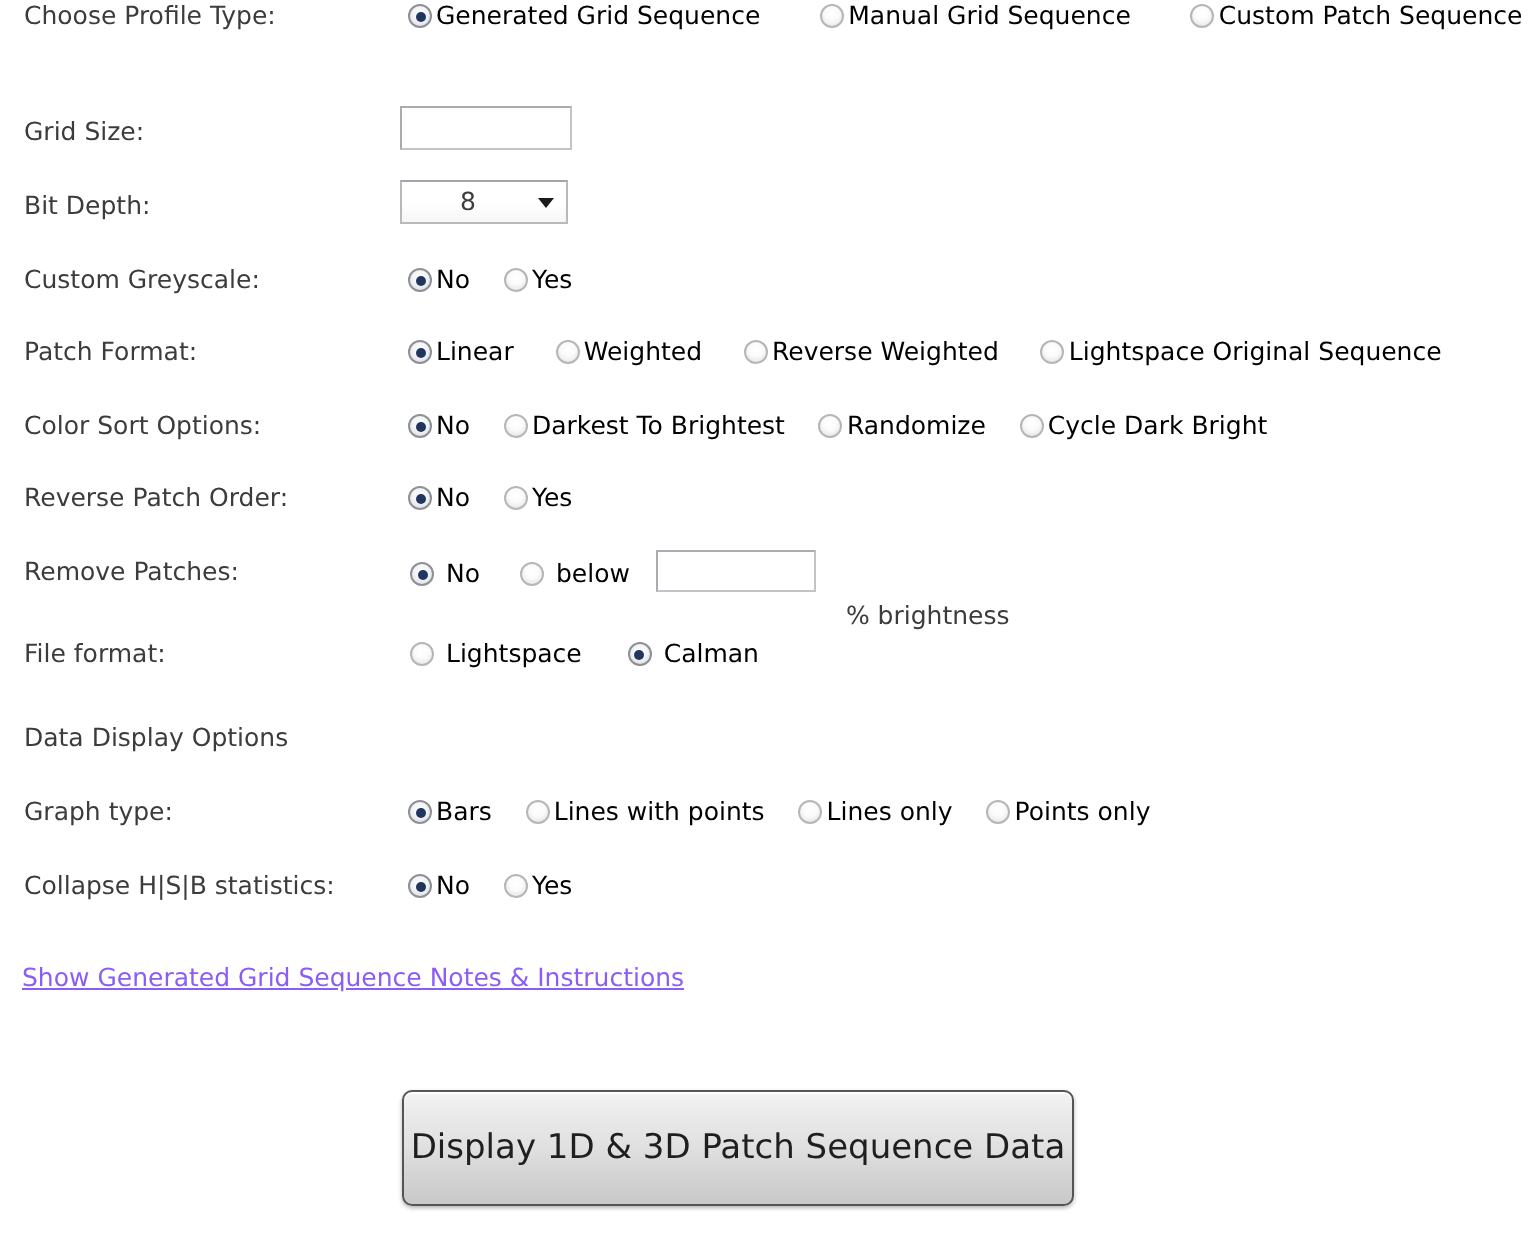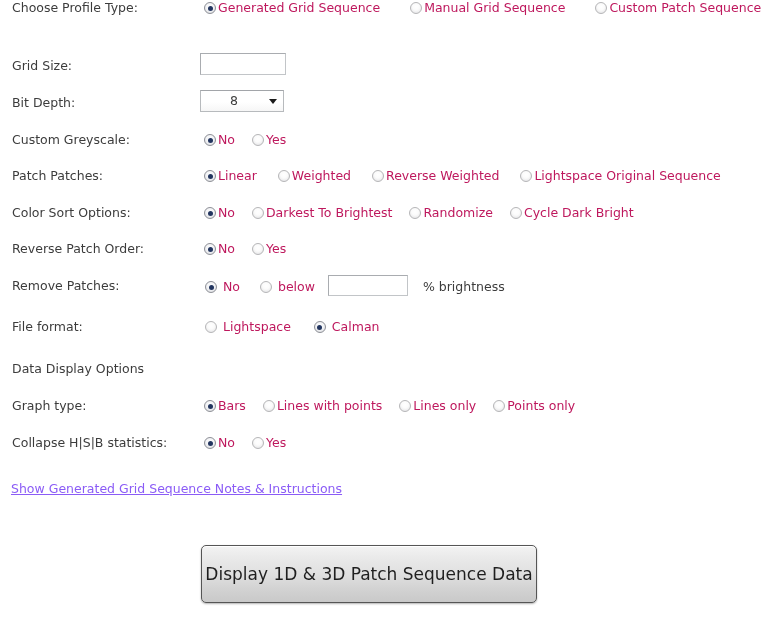--- a/index.html
+++ b/index.html
@@ -75,21 +75,21 @@
     border-radius: 50%;
     background: #22355f;
   }
   .radio-opt .rdo.on {
     border-color: #8e9097;
     background: radial-gradient(circle at 50% 38%, #fdfdfe 0%, #f3f4f6 45%, #e3e4e7 75%, #d4d5d9 100%);
   }
   .radio-opt .rlab {
     display: inline-block;
     vertical-align: top;
-    color: #be185d;
+    color: #000000;
   }
 
   
   .gap-sm { margin-right: 13px; }
   .gap-md { margin-right: 17px; }
   .lab-gap .rlab { margin-left: 4px; }
 
   
   .txt {
     box-sizing: border-box;
@@ -220,21 +220,21 @@
 
   <div class="row" style="top:132px; position:absolute; left:0; width:767px;">
     <span class="row-label">Custom Greyscale:</span>
     <span class="row-controls" style="left:204px;">
       <span class="radio-opt gap-sm"><span class="rdo on"></span><span class="rlab">No</span></span>
       <span class="radio-opt"><span class="rdo"></span><span class="rlab">Yes</span></span>
     </span>
   </div>
 
   <div class="row" style="top:168px; position:absolute; left:0; width:767px;">
-    <span class="row-label">Patch Patches:</span>
+    <span class="row-label">Patch Format:</span>
     <span class="row-controls" style="left:204px;">
       <span class="radio-opt gap-md"><span class="rdo on"></span><span class="rlab">Linear</span></span>
       <span class="radio-opt gap-md"><span class="rdo"></span><span class="rlab">Weighted</span></span>
       <span class="radio-opt gap-md"><span class="rdo"></span><span class="rlab">Reverse Weighted</span></span>
       <span class="radio-opt"><span class="rdo"></span><span class="rlab">Lightspace Original Sequence</span></span>
     </span>
   </div>
 
   <div class="row" style="top:205px; position:absolute; left:0; width:668px;">
     <span class="row-label">Color Sort Options:</span>
@@ -253,21 +253,21 @@
       <span class="radio-opt"><span class="rdo"></span><span class="rlab">Yes</span></span>
     </span>
   </div>
 
   <div class="row" style="top:278px; position:absolute; left:0; width:767px;">
     <span class="row-label">Remove Patches:</span>
     <span class="row-controls" style="left:205px; top:1px;">
       <span class="radio-opt lab-gap" style="margin-right:16px;"><span class="rdo on"></span><span class="rlab">No</span></span>
       <span class="radio-opt lab-gap" style="margin-right:9px;"><span class="rdo"></span><span class="rlab">below</span></span>
       <input class="txt txt-pct" style="vertical-align: top; position: relative; top: -4px;" type="text" value="">
-      <span class="pct-label" style="margin-left:11px;">% brightness</span>
+      <span class="pct-label" style="margin-left:11px;margin-top:21px;">% brightness</span>
     </span>
   </div>
 
   <div class="row" style="top:319px; position:absolute; left:0; width:767px;">
     <span class="row-label">File format:</span>
     <span class="row-controls" style="left:205px;">
       <span class="radio-opt lab-gap" style="margin-right:19px;"><span class="rdo"></span><span class="rlab">Lightspace</span></span>
       <span class="radio-opt lab-gap"><span class="rdo on"></span><span class="rlab">Calman</span></span>
     </span>
   </div>

